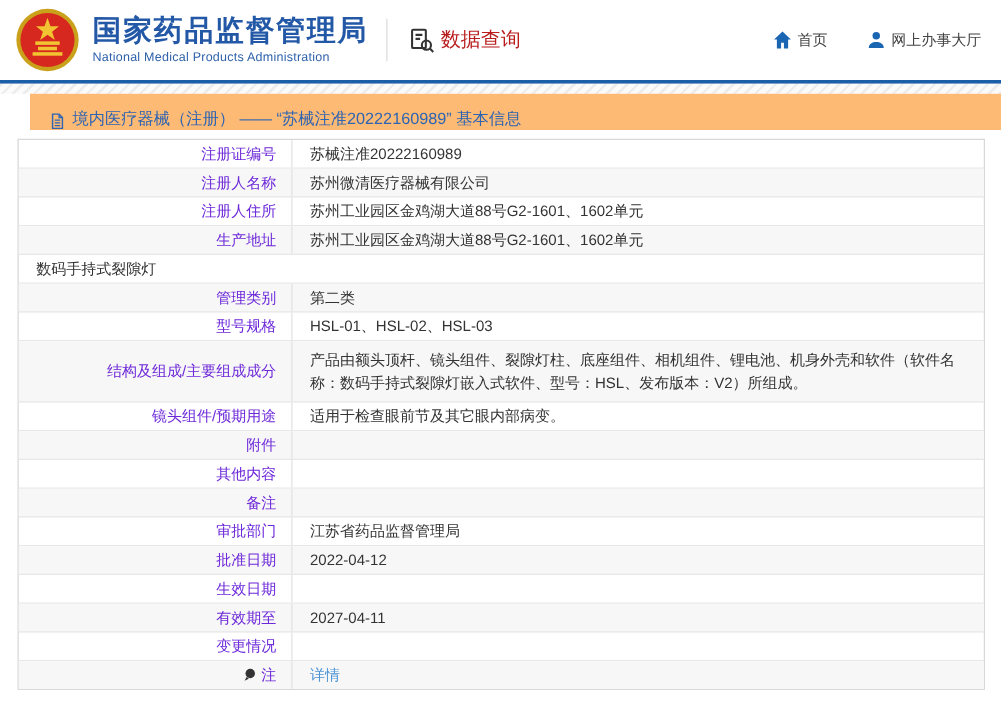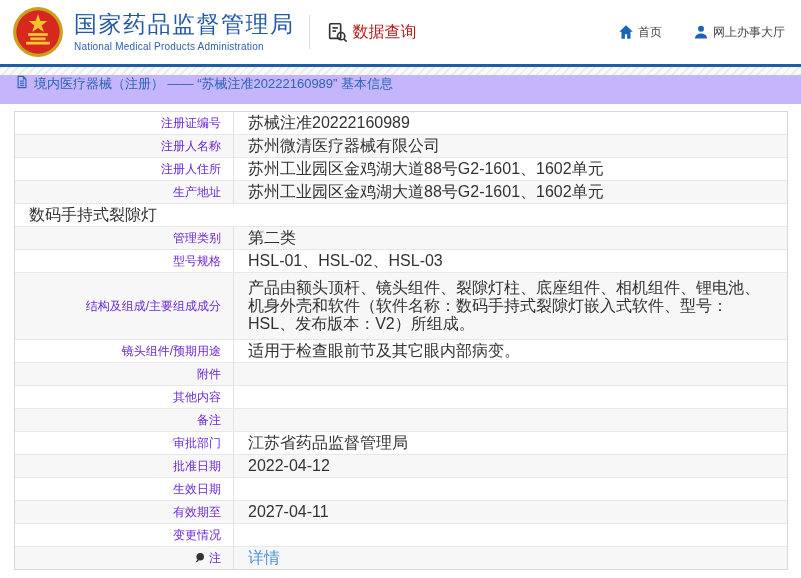--- a/index.html
+++ b/index.html
@@ -4,45 +4,45 @@
 <style>
   * { box-sizing: border-box; margin: 0; padding: 0; }
   html, body { width: 801px; height: 578px; background: #fff; overflow: hidden;
     font-family: "Liberation Sans", "DejaVu Sans", sans-serif; }
 
   
   .header { height: 67px; display: flex; align-items: center; padding: 0 16px 0 12px;
     border-bottom: 3px solid #1b5fa8; background: #fff; }
   .emblem { width: 52px; height: 52px; flex: 0 0 auto; }
   .title-block { margin-left: 10px; }
-  .title-cn { color: #2358a7; font-size: 23px; font-weight: normal; letter-spacing: 1.5px; line-height: 1.1; }
+  .title-cn { color: #2358a7; font-size: 23px; font-weight: bold; letter-spacing: 1.5px; line-height: 1.1; }
   .title-en { color: #2f62ab; font-size: 10px; margin-top: 3px; letter-spacing: .2px; }
   .header-divider { width: 1px; height: 34px; background: #dcdcdc; margin: 0 16px 0 14px; }
   .data-query { display: flex; align-items: center; gap: 5px; color: #b91c1c; font-size: 16px; cursor: pointer; }
   .header-right { margin-left: auto; display: flex; align-items: center; gap: 30px; }
   .nav-item { display: flex; flex-direction: row; align-items: center; gap: 3px;
     font-size: 12px; color: #444; cursor: pointer; }
   .nav-item svg { width: 18px; height: 18px; }
 
   
   .hatch-strip { height: 8px;
     background: repeating-linear-gradient(135deg, #ededed 0 2px, #fbfbfb 2px 6px); }
-  .breadcrumb-bar { height: 29px; background: #c4b5fd; display: flex; align-items: flex-start;
-    padding: 0 15px; gap: 5px; }
+  .breadcrumb-bar { height: 29px; background: #fdba74; display: flex; align-items: flex-end;
+    padding: 0 15px; gap: 5px; margin-left: 24px; }
   .breadcrumb-text { color: #2d64b3; font-size: 13px; }
 
   
   .info-table { margin: 7px 13px 0 14px; border: 1px solid #d8d8d8; background: #fff; }
   .table-row { display: flex; border-bottom: 1px solid #e7e7e7; min-height: 22px; }
   .table-row:last-child { border-bottom: none; }
   .table-row:nth-child(even) { background: #f7f7f7; }
   .cell-label { width: 219px; flex: 0 0 auto; padding: 3px 12px 3px 8px; color: #6d28d9;
     font-size: 12px; line-height: 16px; border-right: 1px solid #e2e2e2;
     display: flex; align-items: center; justify-content: flex-end; text-align: right; gap: 3px; }
-  .cell-value { flex: 1; padding: 3px 14px; color: #333; font-size: 16px; line-height: 16px;
+  .cell-value { flex: 1; padding: 3px 14px; color: #333; font-size: 12px; line-height: 16px;
     display: flex; align-items: center; }
   .table-row.row-tall .cell-label,
   .table-row.row-tall .cell-value { padding-top: 6px; padding-bottom: 6px; line-height: 18px; }
   .cell-value a { color: #4d94d6; text-decoration: none; cursor: pointer; }
   .note-icon { width: 12px; height: 12px; flex: 0 0 auto; }
 </style>
 </head>
 <body>
 
 <div class="header">

